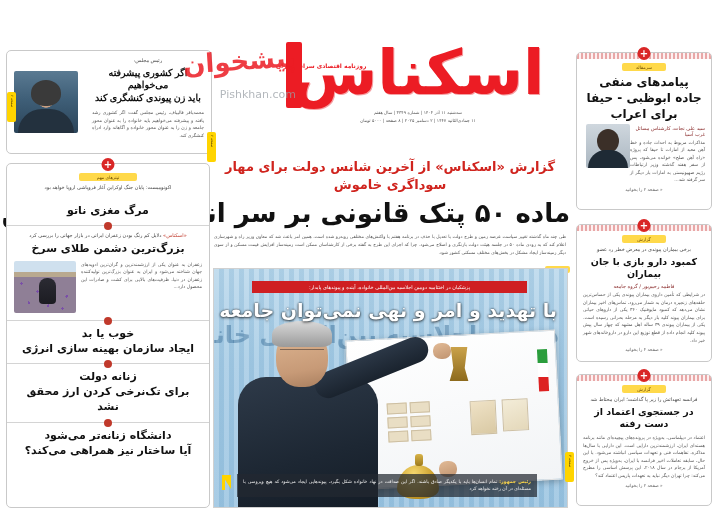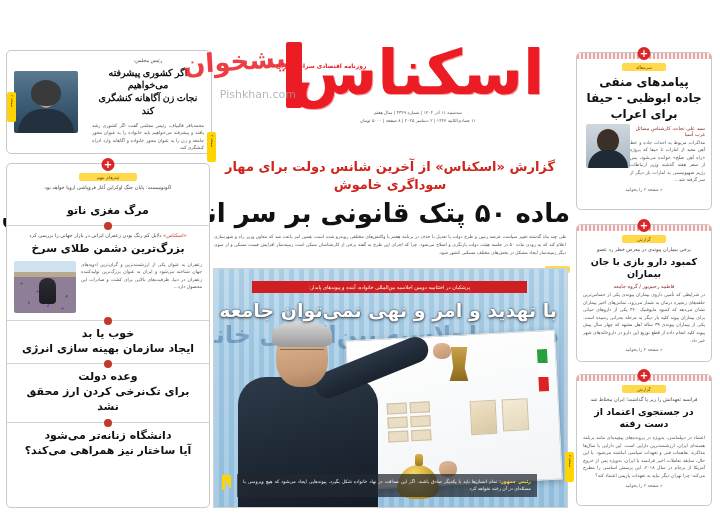--- a/index.html
+++ b/index.html
@@ -585,21 +585,21 @@
     <div class="wm-bar"></div>
     <div class="wm-script">پیشخوان</div>
     <div class="wm-dom">Pishkhan.com</div>
   </div>
 
   <div class="card top-right">
     <div class="tr-grid">
       <div class="tr-text">
         <div class="kicker">رئیس مجلس:</div>
         <div class="hl hl-md">اگر کشوری پیشرفته می‌خواهیم</div>
-        <div class="hl hl-md">نجات زن آگاهانه کنشگری کند</div>
+        <div class="hl hl-md">باید زن پیوندی کنشگری کند</div>
         <div class="body-text" style="margin-top:4px;">محمدباقر قالیباف، رئیس مجلس گفت: اگر کشوری رشد یافته و پیشرفته می‌خواهیم باید خانواده را به عنوان محور جامعه و زن را به عنوان محور خانواده و آگاهانه وارد ادراه کنشگری کند.</div>
       </div>
       <div class="photo-ghalibaf"></div>
     </div>
   </div>
   <div class="page-tab tab-a">
     <span>صفحه ۲</span>
   </div>
 
   <div class="main-col">
@@ -677,21 +677,21 @@
     </div>
 
     <div class="sb-item">
       <div class="dot-badge" style="top:-4px;"></div>
       <div class="hl hl-lg">خوب یا بد</div>
       <div class="hl hl-lg">ایجاد سازمان بهینه سازی انرژی</div>
     </div>
 
     <div class="sb-item">
       <div class="dot-badge" style="top:-4px;"></div>
-      <div class="hl hl-lg">وعده دولت</div>
+      <div class="hl hl-lg">زنانه دولت</div>
       <div class="hl hl-lg">برای تک‌نرخی کردن ارز محقق نشد</div>
     </div>
 
     <div class="sb-item">
       <div class="dot-badge" style="top:-4px;"></div>
       <div class="hl hl-lg">دانشگاه زنانه‌تر می‌شود</div>
       <div class="hl hl-lg">آیا ساختار نیز همراهی می‌کند؟</div>
     </div>
   </div>
   <div class="page-tab tab-b">

